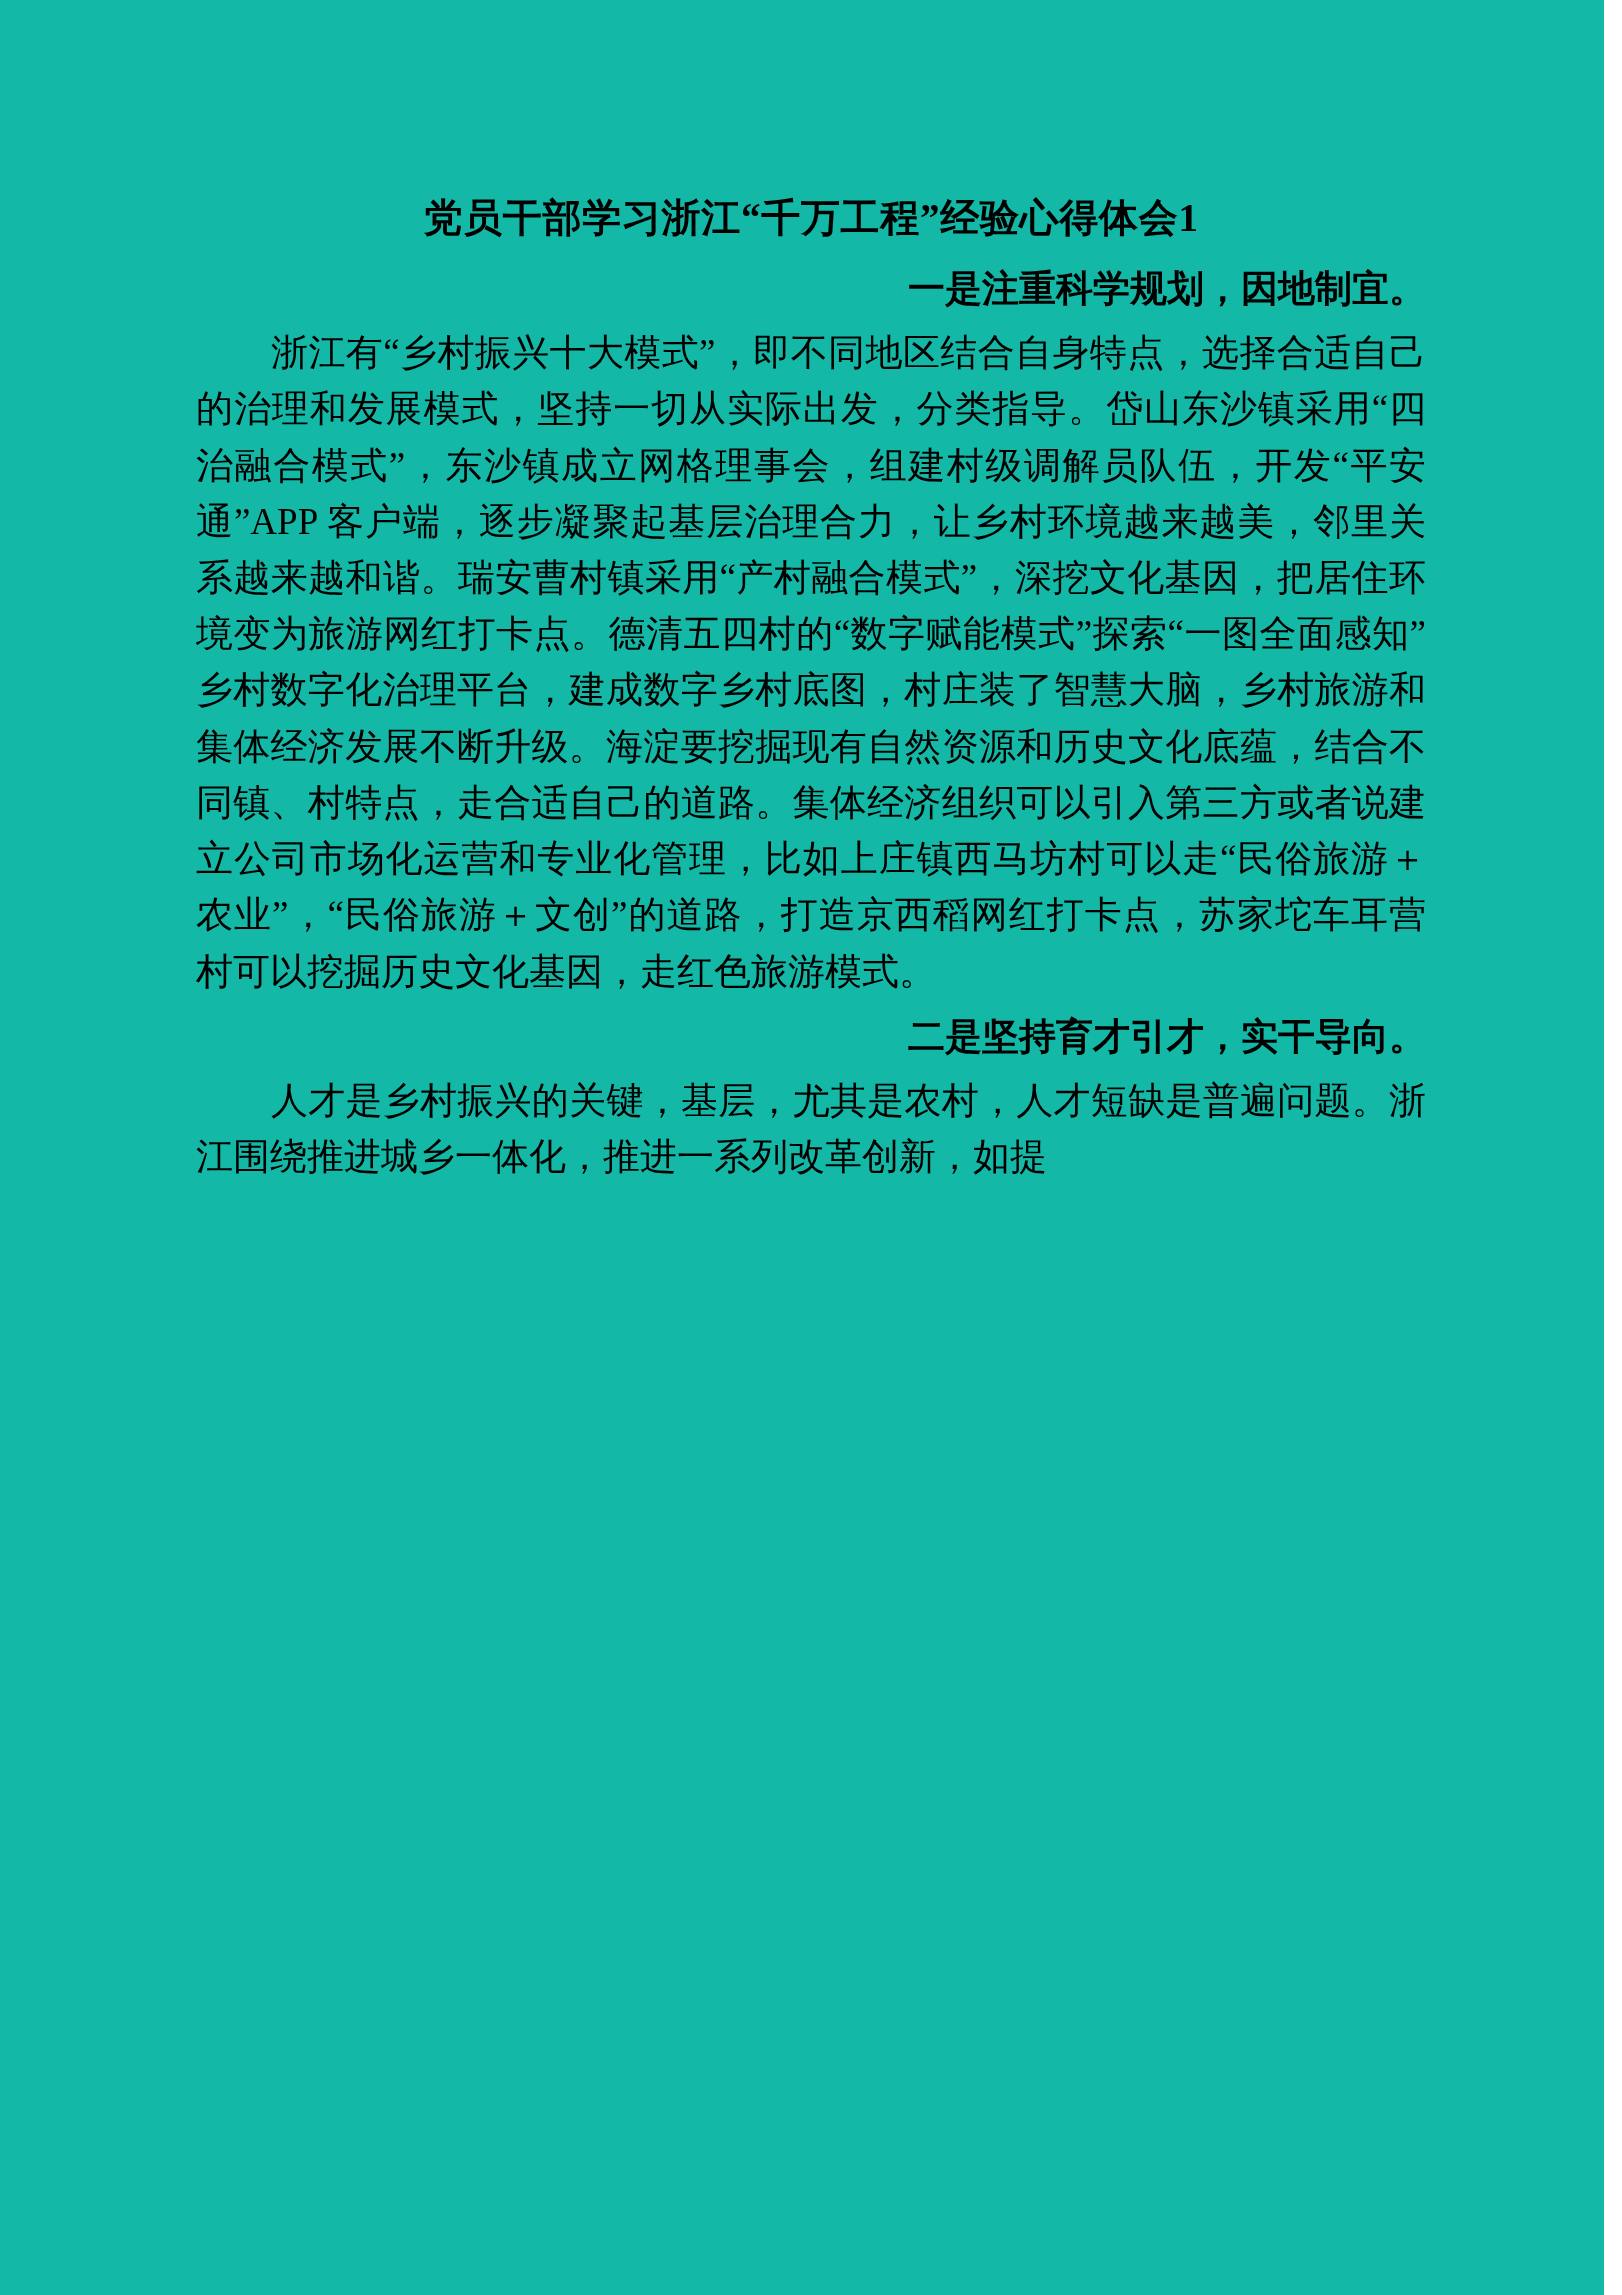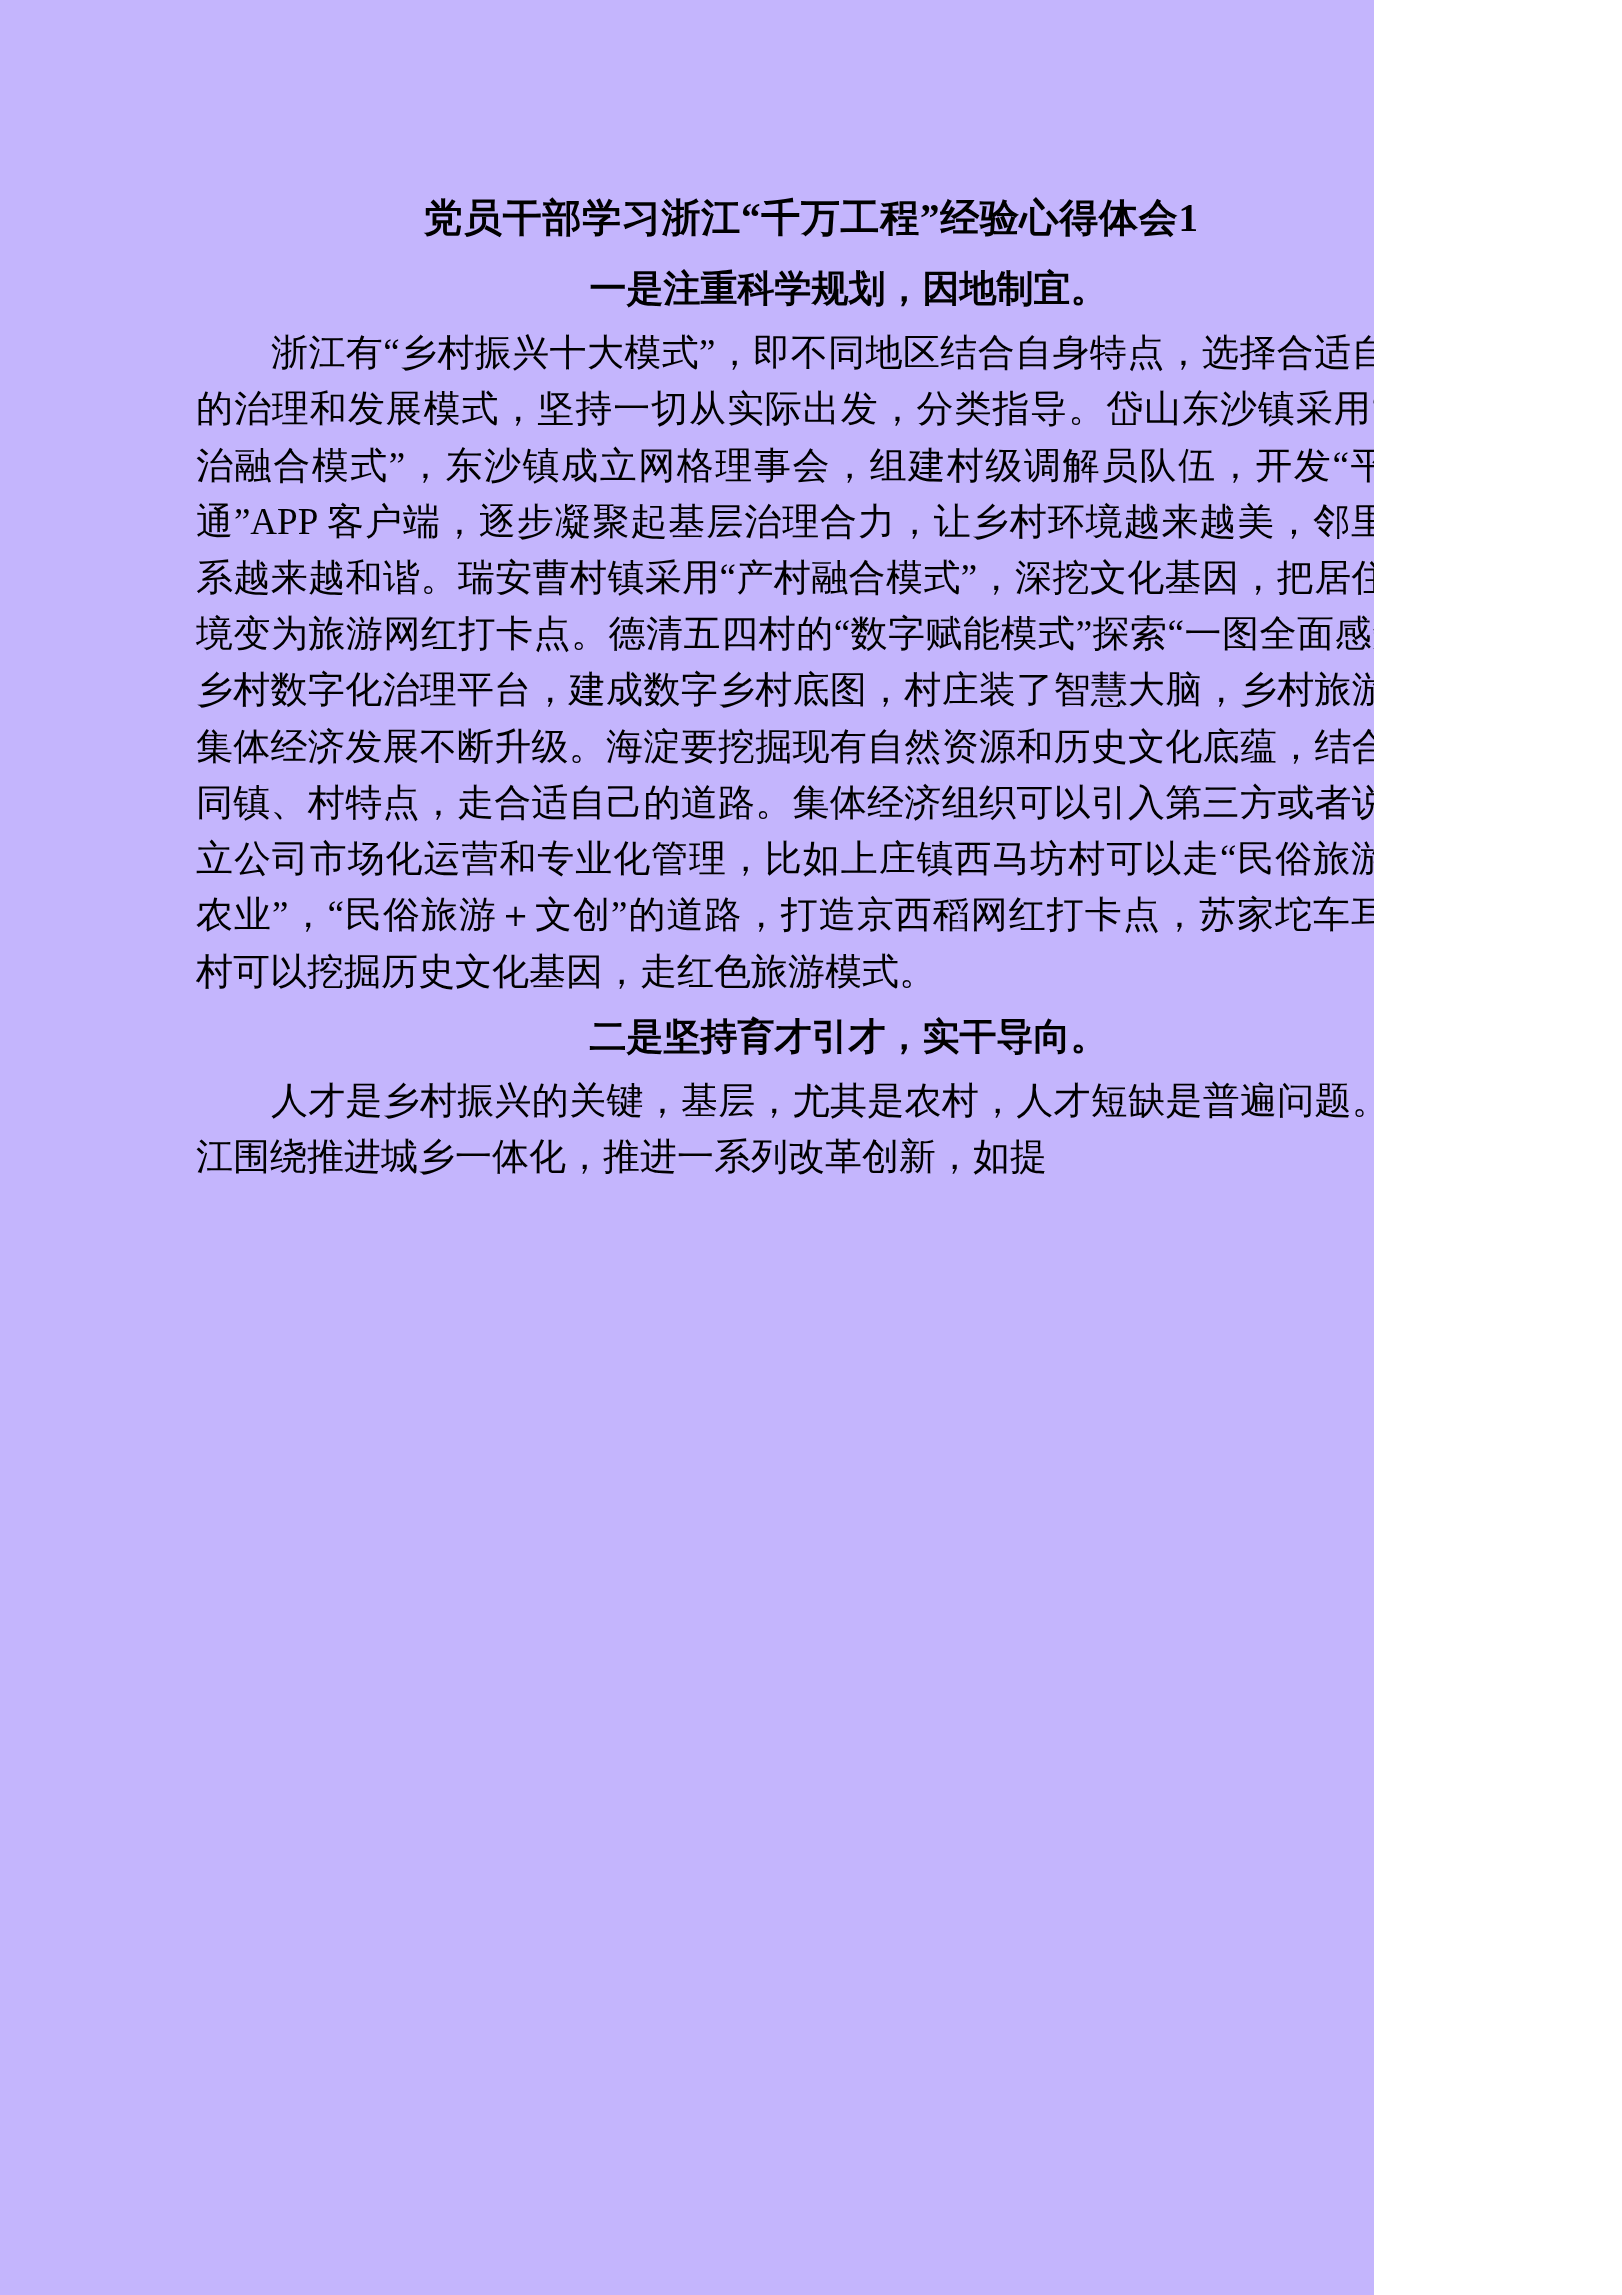--- a/index.html
+++ b/index.html
@@ -10,24 +10,24 @@
   }
   body {
     width: 1623px;
     height: 2295px;
     font-family: "Liberation Serif", "DejaVu Serif", serif;
     color: #000000;
     -webkit-font-smoothing: antialiased;
   }
   .page {
     position: relative;
-    width: 1374px;
+    width: 1604px;
     height: 2295px;
     box-sizing: border-box;
-    background: #c4b5fd;
+    background: #14b8a6;
     overflow: hidden;
   }
   .content {
     position: absolute;
     left: 196px;
     top: 190px;
     width: 1230px;
   }
   .doc-title {
     font-size: 39px;
@@ -45,21 +45,21 @@
     text-justify: inter-ideograph;
     margin: 0 0 3.9px 0;
     text-indent: 75px;
     letter-spacing: 0px;
     font-family: "Liberation Serif", "DejaVu Serif", serif;
   }
   p.heading-text {
     font-size: 37px;
     line-height: 1.52;
     font-weight: bold;
-    text-align: center;
+    text-align: right;
     margin: 9.2px 0 7.9px 0;
     text-indent: 75px;
     font-family: "Liberation Serif", "DejaVu Serif", serif;
   }
   p.body-text:last-child {
     margin-bottom: 0;
   }
 </style>
 </head>
 <body>

